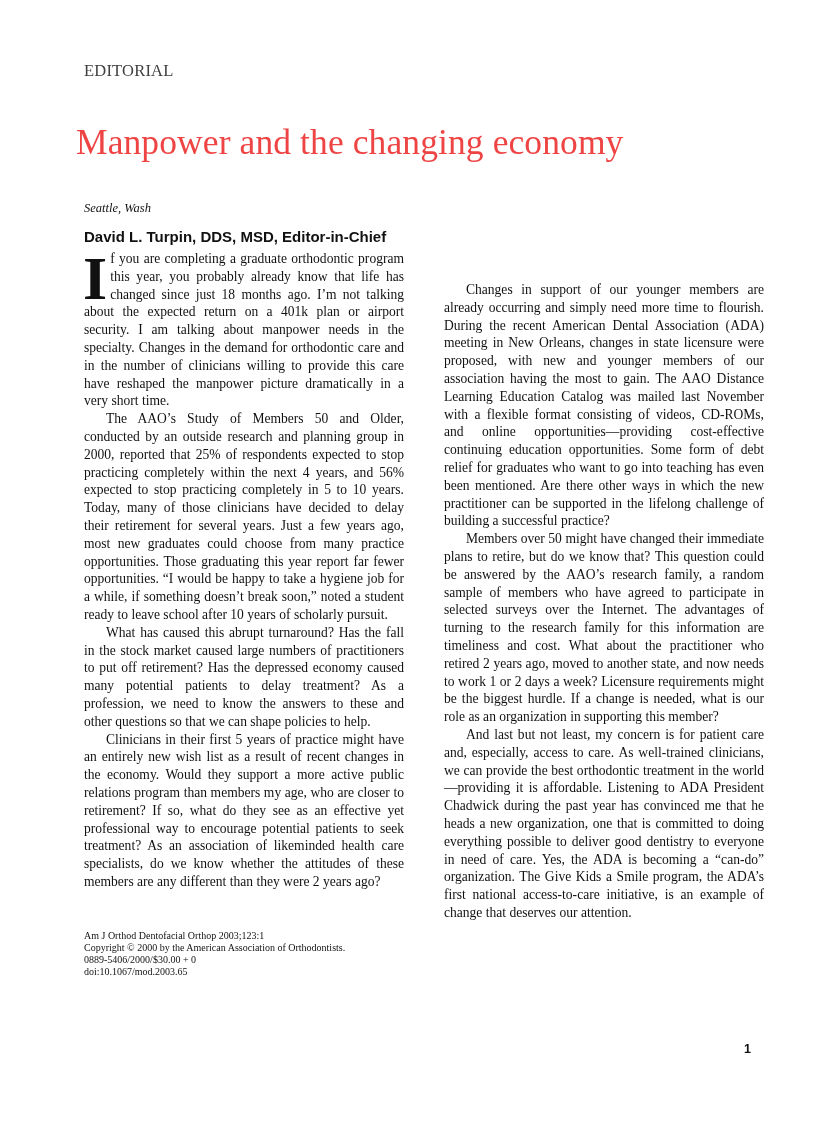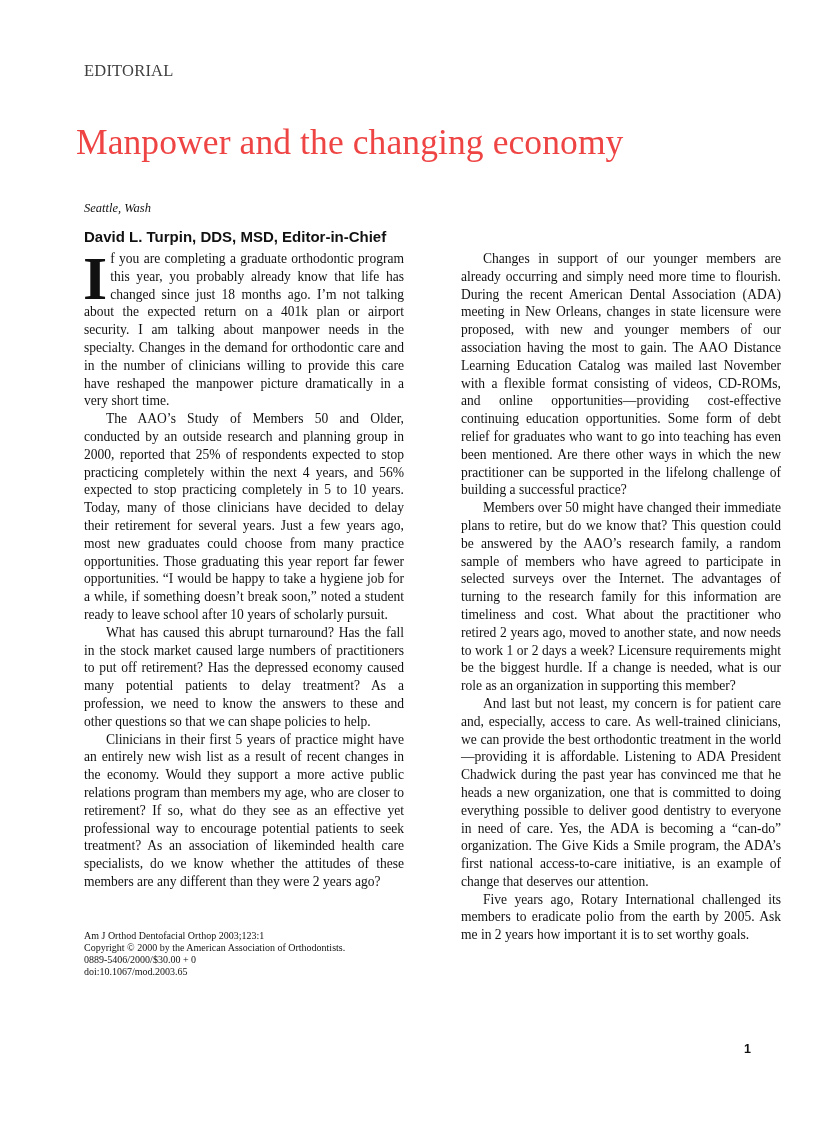--- a/index.html
+++ b/index.html
@@ -55,21 +55,21 @@
   .col {
     position: absolute;
     top: 250px;
     width: 320px;
     font-size: 13.55px;
     line-height: 17.8px;
     text-align: justify;
     hyphens: manual;
   }
   .col-left { left: 84px; }
-  .col-right { left: 461px; }
+  .col-right { left: 444px; margin-top: 31px; }
   .col p {
     margin: 0;
     text-indent: 22px;
   }
   .col p.first { text-indent: 0; }
   .dropcap {
     float: left;
     font-size: 62px;
     line-height: 46px;
     height: 50px;
@@ -118,16 +118,15 @@
   <div>Am J Orthod Dentofacial Orthop 2003;123:1</div>
   <div>Copyright © 2000 by the American Association of Orthodontists.</div>
   <div>0889-5406/2000/$30.00 + 0</div>
   <div>doi:10.1067/mod.2003.65</div>
 </div>
 
 <div class="col col-right">
   <p>Changes in support of our younger members are already occurring and simply need more time to flour­ish. During the recent American Dental Association (ADA) meeting in New Orleans, changes in state licensure were proposed, with new and younger mem­bers of our association having the most to gain. The AAO Distance Learning Education Catalog was mailed last November with a flexible format consisting of videos, CD-ROMs, and online opportunities—provid­ing cost-effective continuing education opportunities. Some form of debt relief for graduates who want to go into teaching has even been mentioned. Are there other ways in which the new practitioner can be supported in the lifelong challenge of building a successful practice?</p>
   <p>Members over 50 might have changed their imme­diate plans to retire, but do we know that? This question could be answered by the AAO’s research family, a random sample of members who have agreed to par­ticipate in selected surveys over the Internet. The advantages of turning to the research family for this information are timeliness and cost. What about the practitioner who retired 2 years ago, moved to another state, and now needs to work 1 or 2 days a week? Licensure requirements might be the biggest hurdle. If a change is needed, what is our role as an organization in supporting this member?</p>
   <p>And last but not least, my concern is for patient care and, especially, access to care. As well-trained clini­cians, we can provide the best orthodontic treatment in the world—providing it is affordable. Listening to ADA President Chadwick during the past year has convinced me that he heads a new organization, one that is committed to doing everything possible to deliver good dentistry to everyone in need of care. Yes, the ADA is becoming a “can-do” organization. The Give Kids a Smile program, the ADA’s first national access-to-care initiative, is an example of change that deserves our attention.</p>
-  <p>Five years ago, Rotary International challenged its members to eradicate polio from the earth by 2005. Ask me in 2 years how important it is to set worthy goals.</p>
 </div>
 
 <div class="page-number">1</div>
 
 </body></html>

